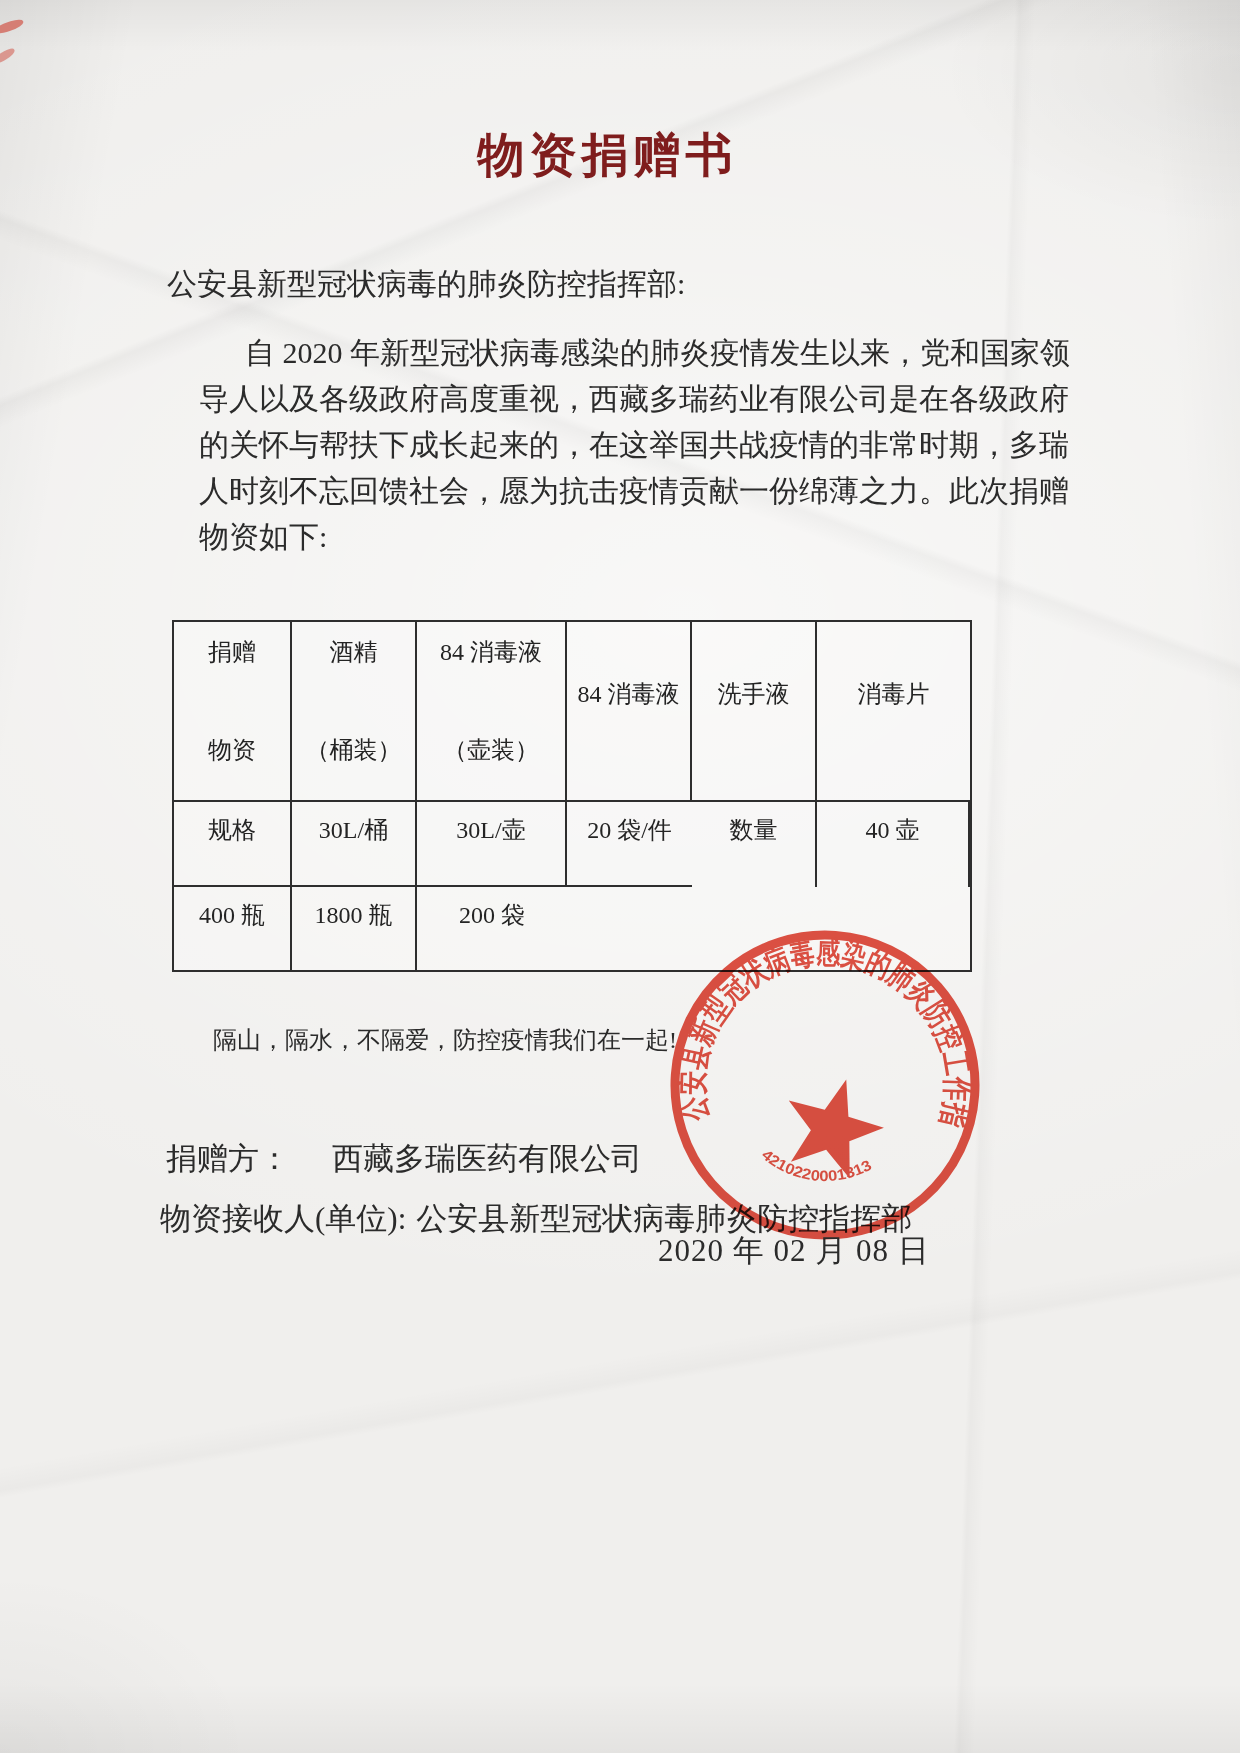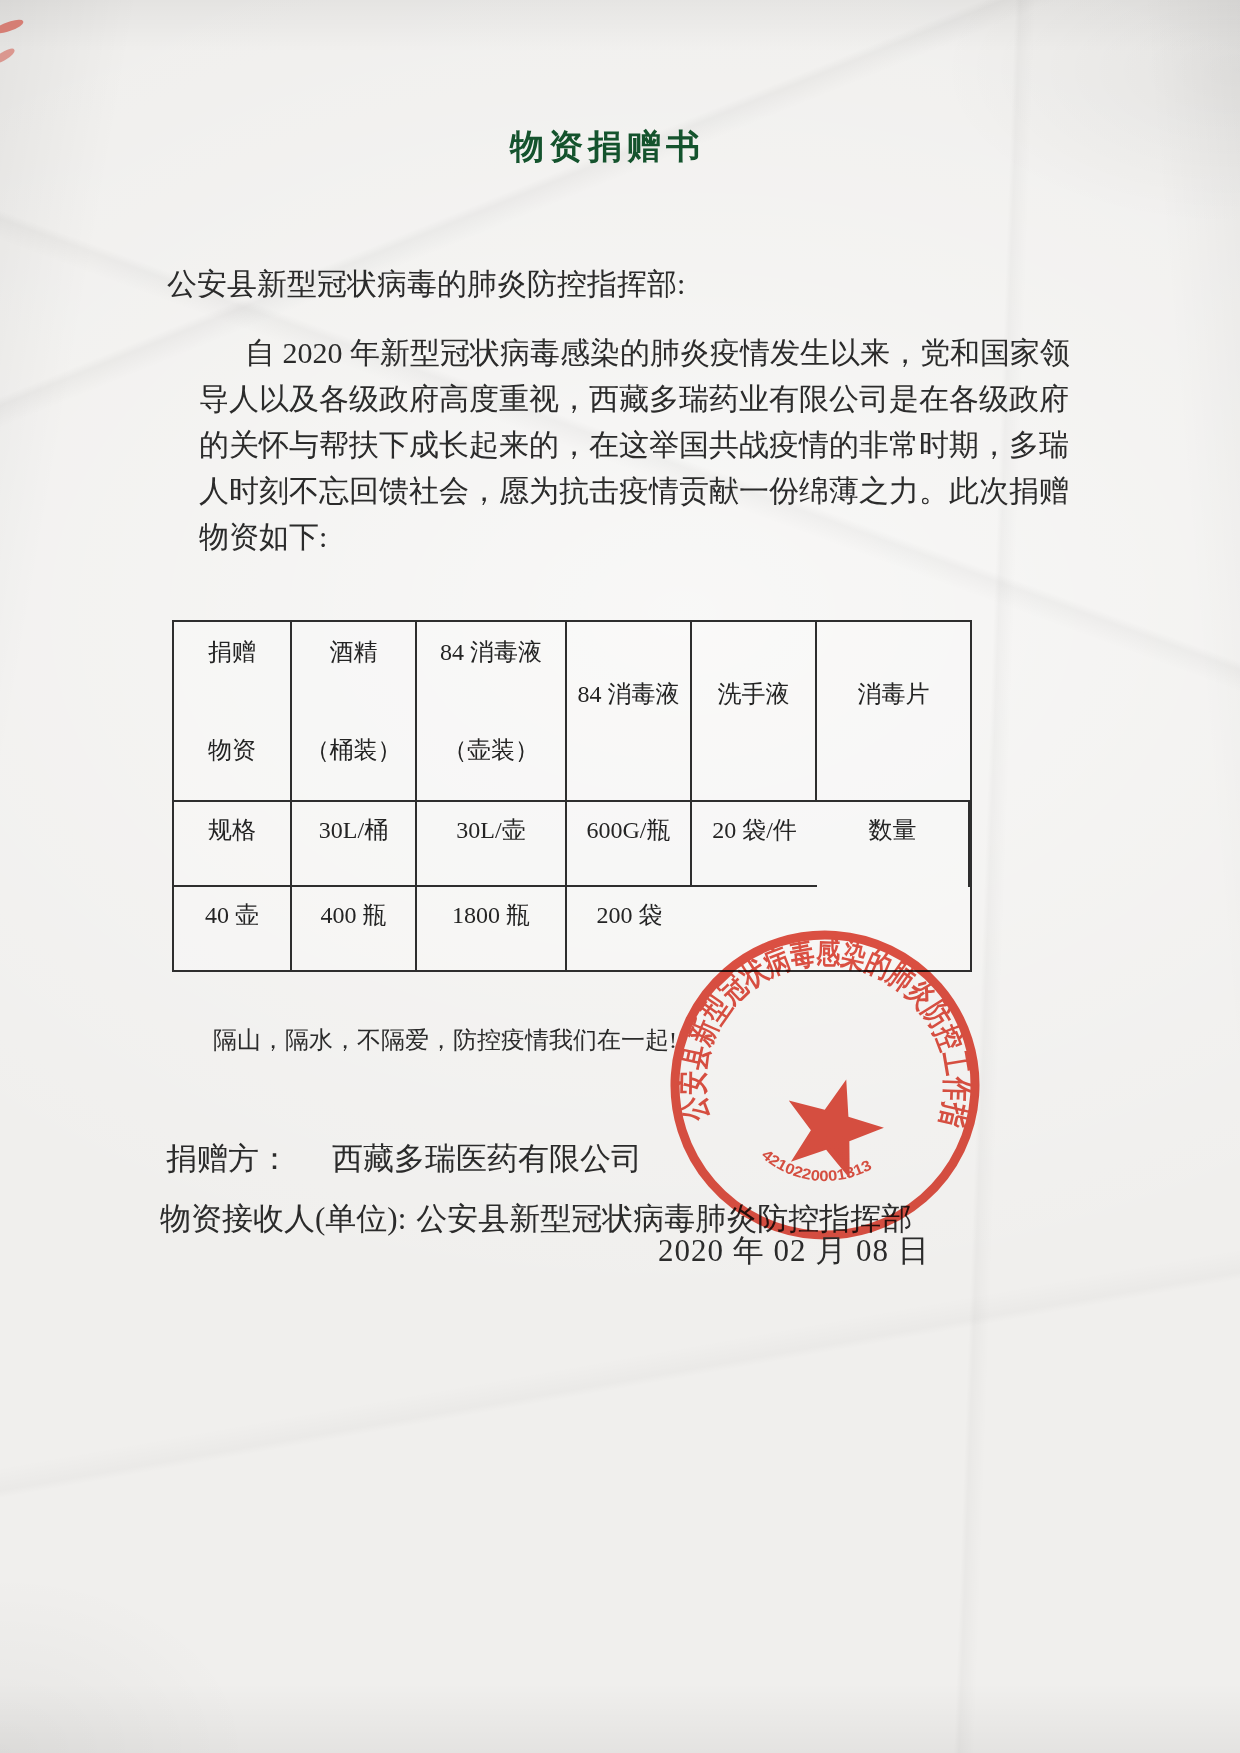--- a/index.html
+++ b/index.html
@@ -29,21 +29,21 @@
       radial-gradient(500px 260px at 100% 4%, rgba(0,0,0,.05), rgba(0,0,0,0) 60%),
       radial-gradient(420px 300px at 0% 100%, rgba(0,0,0,.04), rgba(0,0,0,0) 60%);
   }
   .ink-mark { position:absolute; background:#cf4a3c; border-radius:50% 40% 50% 40%; }
   .ink-mark.m1 { left:-6px; top:22px; width:30px; height:9px; transform:rotate(-18deg); opacity:.65; }
   .ink-mark.m2 { left:-8px; top:52px; width:24px; height:8px; transform:rotate(-30deg); opacity:.5; }
 
   .doc-title {
     position:absolute; left:0; top:124px; width:1215px; text-align:center;
     font-family:"Liberation Sans", sans-serif; font-weight:bold;
-    font-size:34px; letter-spacing:5px; color:#14532d;
+    font-size:47px; letter-spacing:5px; color:#7f1d1d;
   }
   .salutation {
     position:absolute; left:167px; top:264px;
     font-size:30px; white-space:nowrap;
   }
   .body-text {
     position:absolute; left:167px; top:330px; width:812px;
     font-size:30px; line-height:46px;
   }
   .body-line { white-space:nowrap;margin-left:32px; }
@@ -125,21 +125,20 @@
   <div class="cell h-one">
     <span>洗手液</span>
   </div>
   <div class="cell h-one last-col">
     <span>消毒片</span>
   </div>
 
   <div class="cell val">规格</div>
   <div class="cell val">30L/桶</div>
   <div class="cell val">30L/壶</div>
-  <div class="cell val">600G/瓶</div>
   <div class="cell val last-col">20 袋/件</div>
 
   <div class="cell val last-row">数量</div>
   <div class="cell val last-row">40 壶</div>
   <div class="cell val last-row">400 瓶</div>
   <div class="cell val last-row">1800 瓶</div>
   <div class="cell val last-row last-col">200 袋</div>
 </div>
 
 <div class="slogan">隔山，隔水，不隔爱，防控疫情我们在一起!</div>

